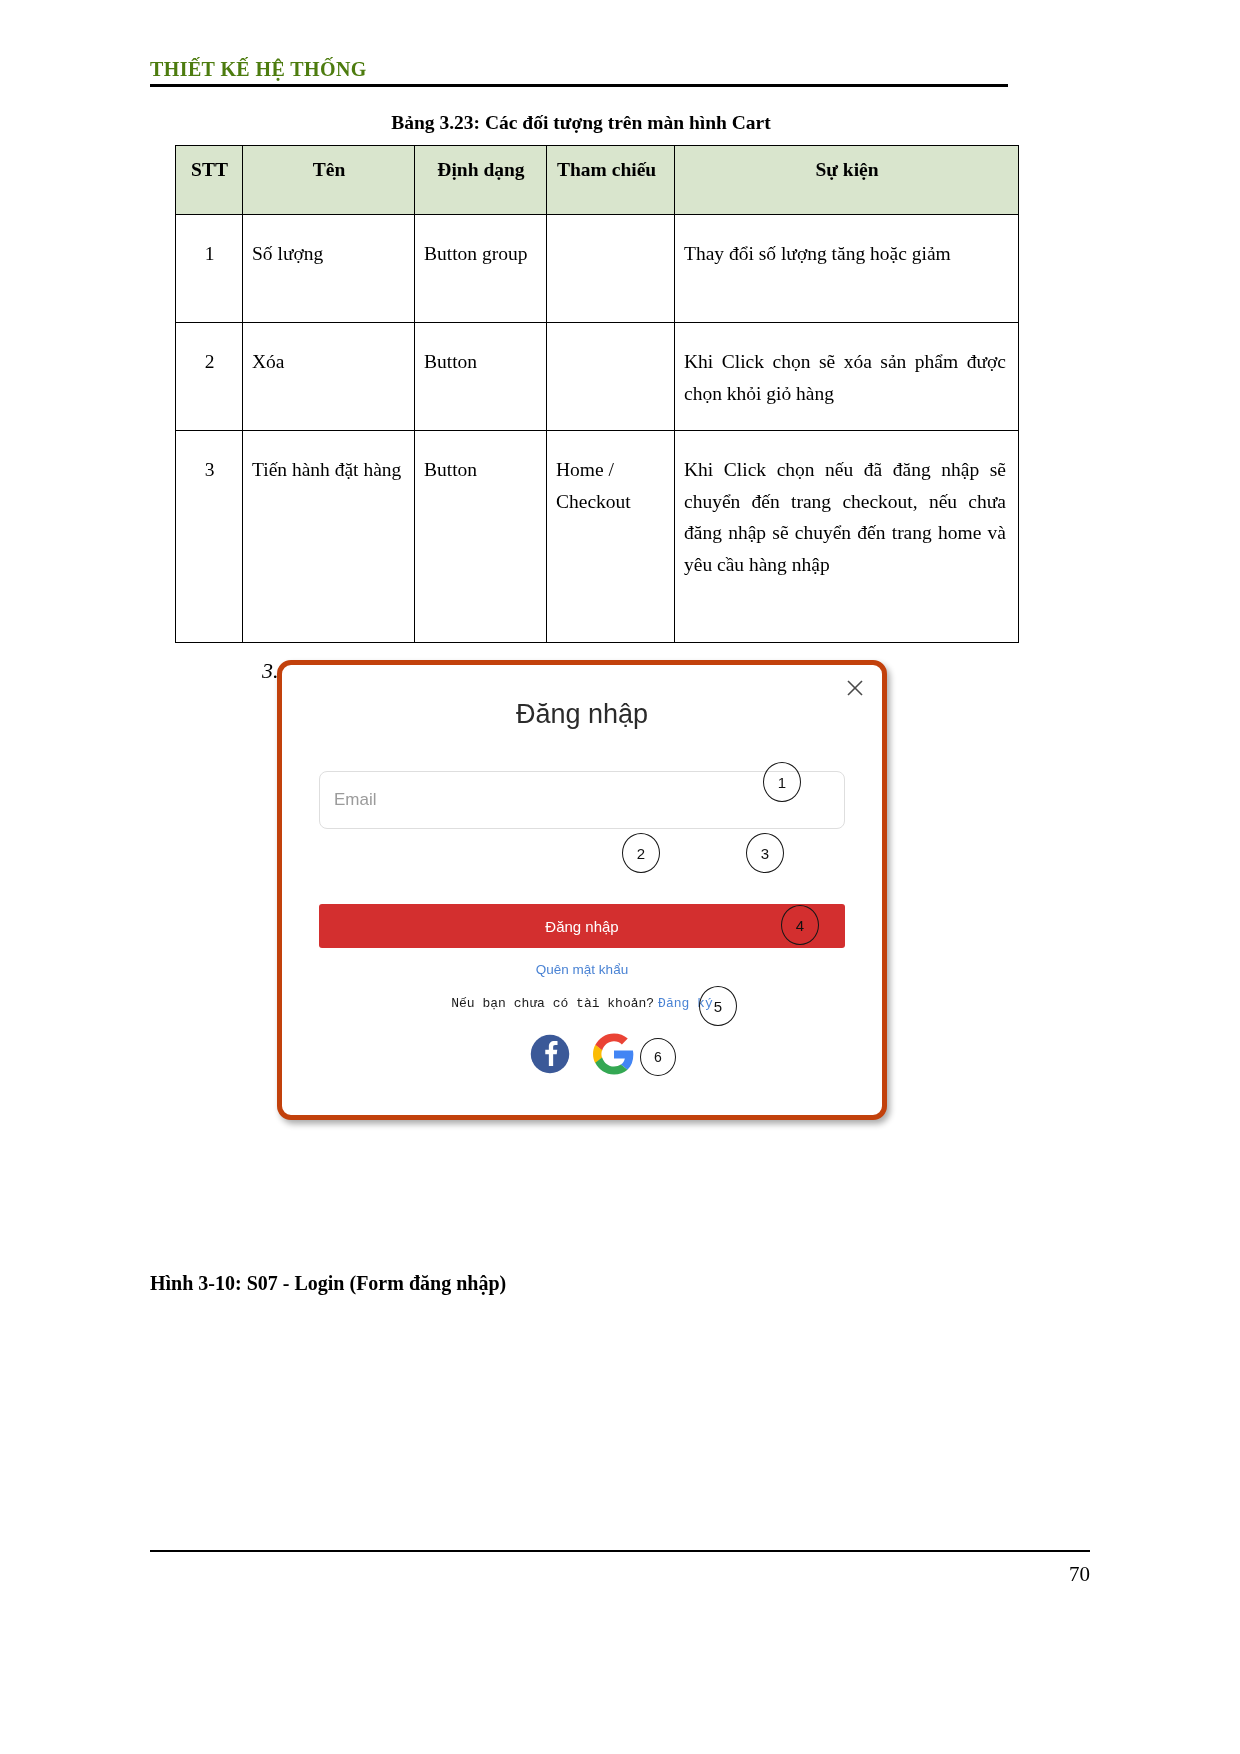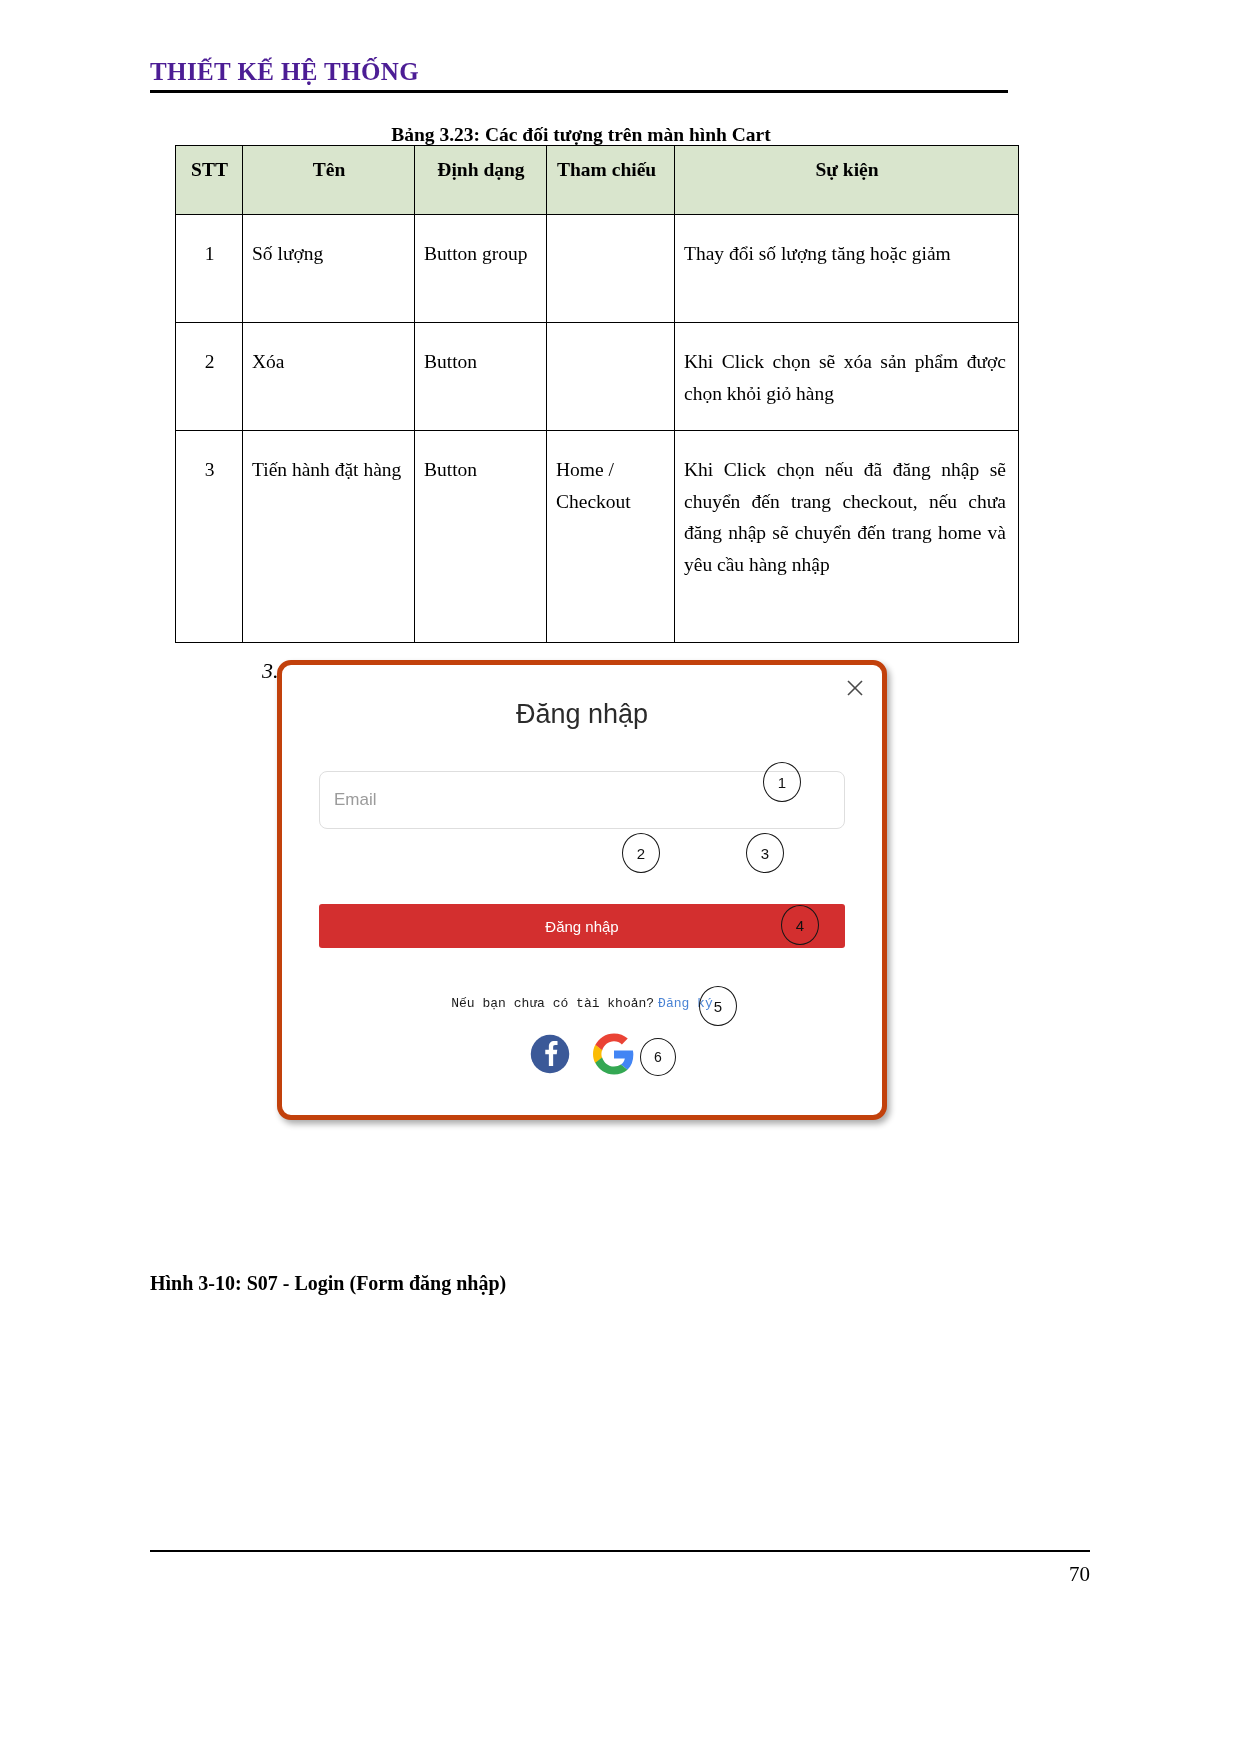--- a/index.html
+++ b/index.html
@@ -25,37 +25,37 @@
 
   
   .running-header {
     position: absolute;
     left: 150px;
     top: 58px;
     width: 860px;
   }
   .running-header .hdr-text {
     font-family: "Liberation Serif", "DejaVu Serif", serif;
-    font-size: 25px;
+    font-size: 20px;
     font-weight: bold;
     letter-spacing: 0.4px;
     line-height: 1.15;
-    color: #4c1d95;
+    color: #4d7c0f;
   }
   .running-header .hdr-rule {
     margin-top: 3px;
     border-bottom: 3px solid #000;
     width: 858px;
   }
 
   
   .table-caption {
     position: absolute;
     left: 150px;
-    top: 124px;
+    top: 112px;
     width: 862px;
     text-align: center;
     font-size: 19.5px;
     font-weight: bold;
     font-family: "Liberation Serif", "DejaVu Serif", serif;
   }
 
   
   .obj-table {
     position: absolute;
@@ -358,20 +358,21 @@
 
       <div class="modal-title">Đăng nhập</div>
 
       <div class="field" id="field-email">
         <span class="ph">Email</span>
       </div>
 
 
       <button class="btn-login">Đăng nhập</button>
 
+      <div class="link-forgot">Quên mật khẩu</div>
 
       <div class="signup-row">
         <span>Nếu bạn chưa có tài khoản?</span><a class="link-register">Đăng ký</a>
       </div>
 
       <div class="social-row">
         <span class="social-btn">
           <svg width="42" height="42" viewBox="0 0 48 48" aria-hidden="true">
             <circle cx="24" cy="24" r="22" fill="#3b5998"></circle>
             <path d="M27.6 24.2h4.1l.6-5h-4.7v-3c0-1.4.4-2.4 2.5-2.4h2.5V9.3c-.4-.1-1.9-.2-3.7-.2-3.7 0-6.2 2.2-6.2 6.3v3.8H18.6v5h4.1v13.4c.9.1 1.8.2 2.7.2s1.5 0 2.2-.1V24.2z" fill="#ffffff"></path>

